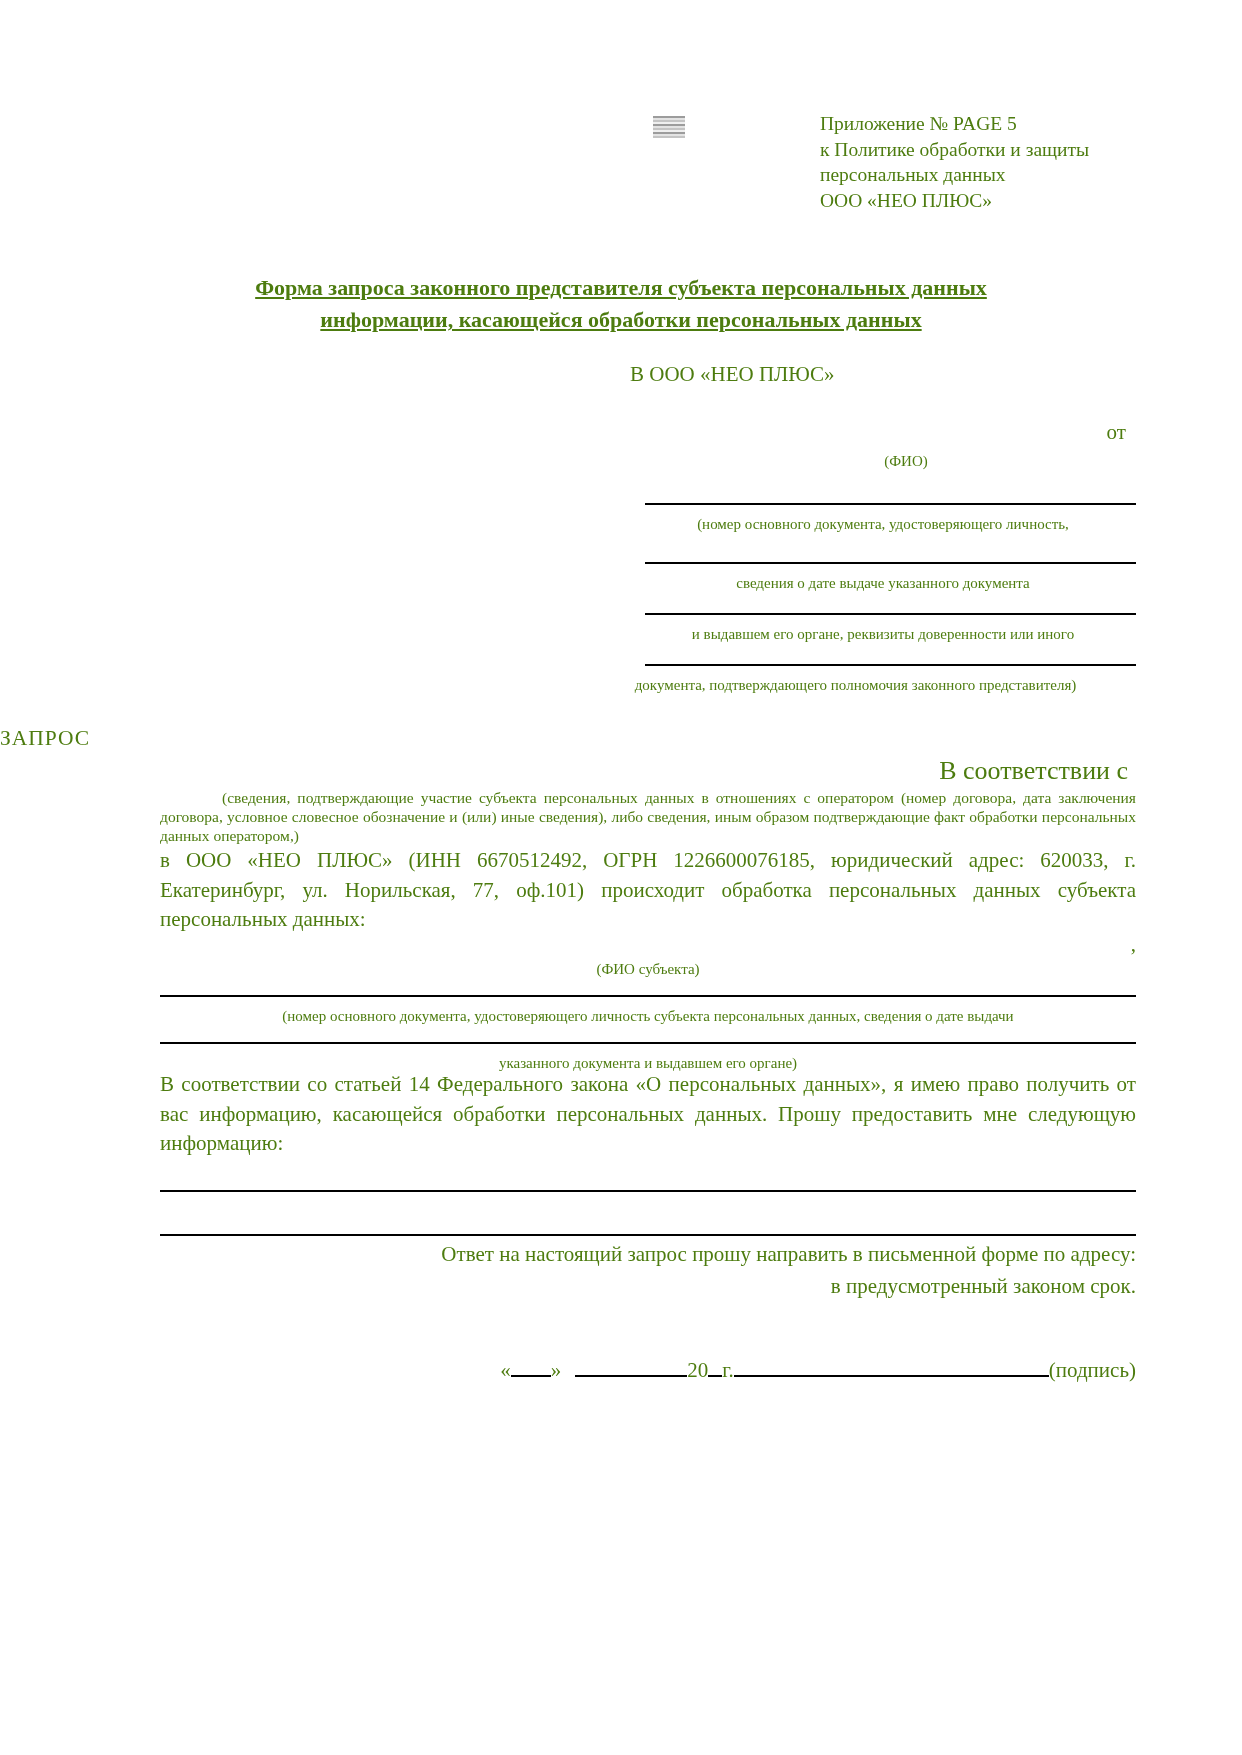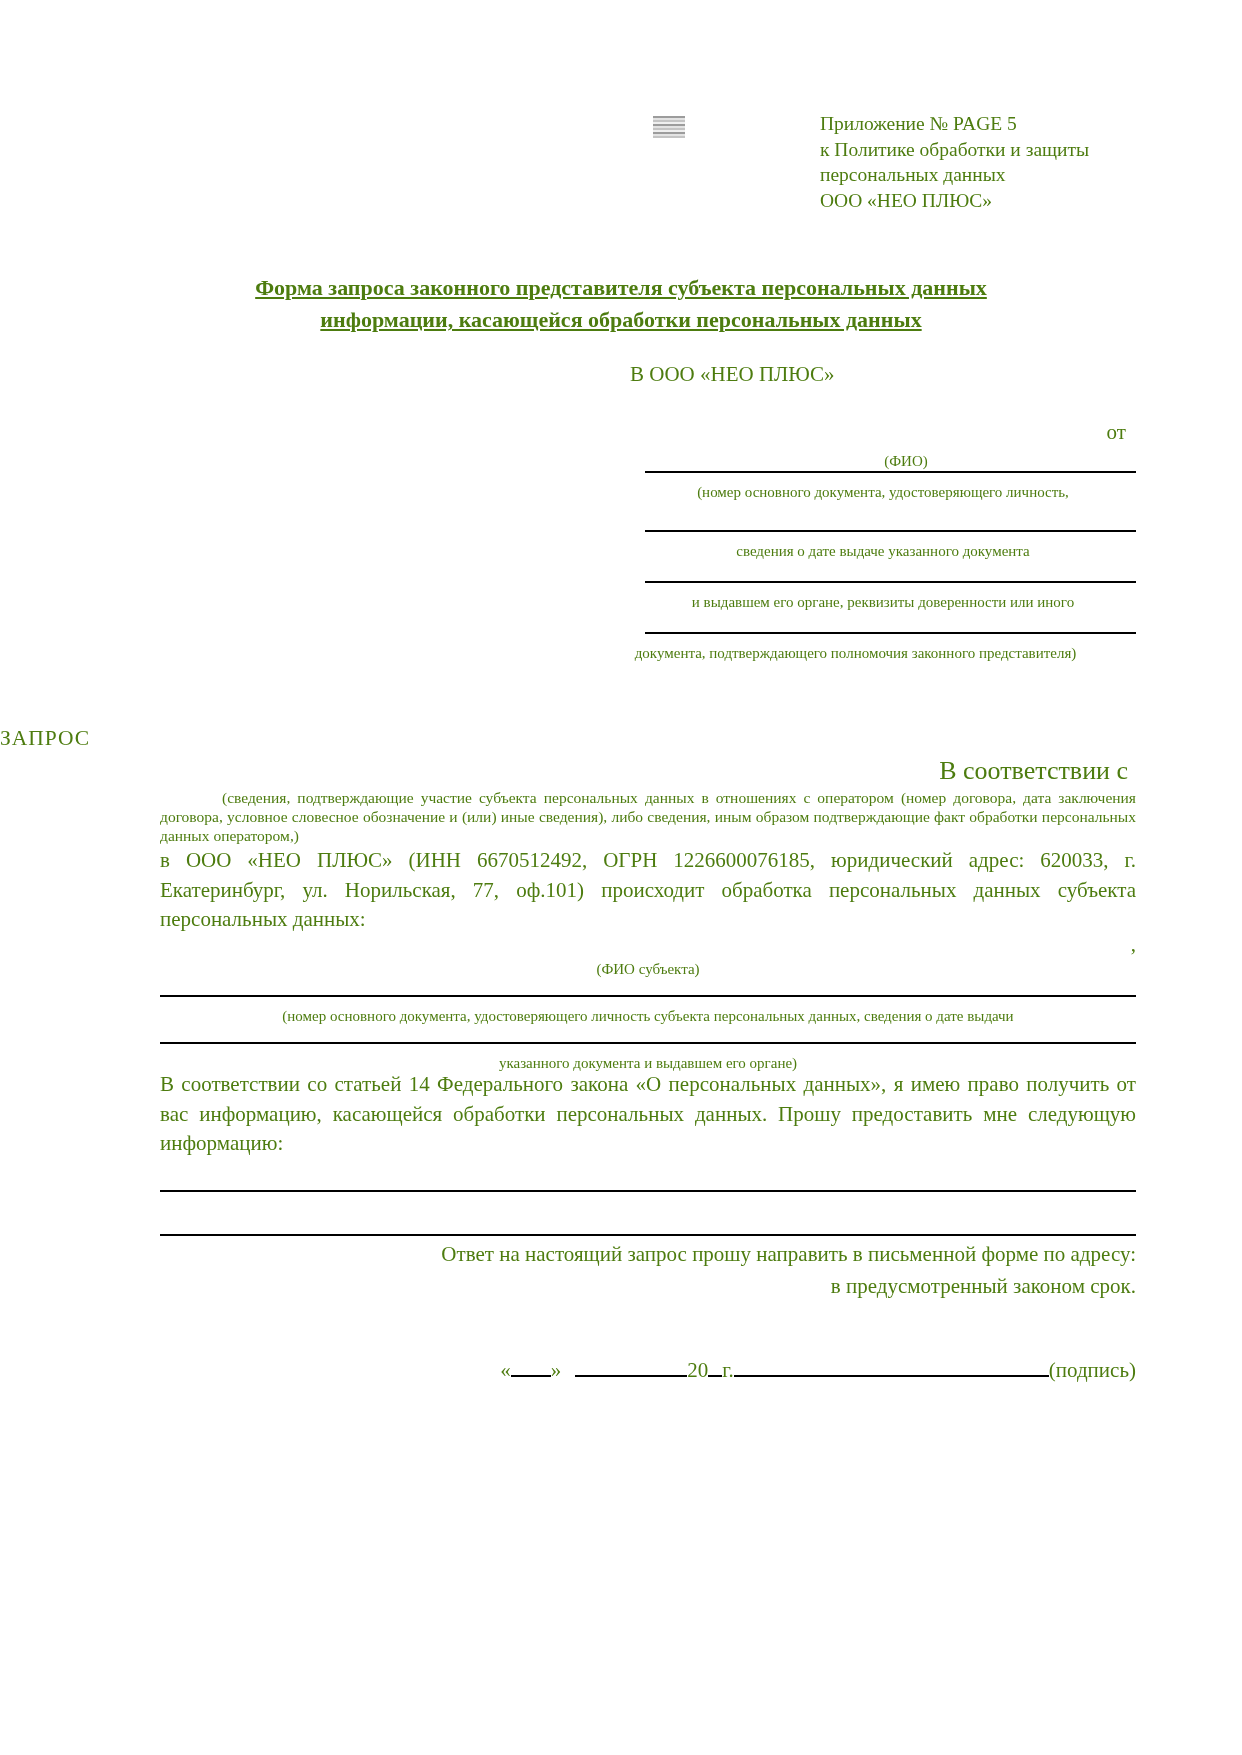--- a/index.html
+++ b/index.html
@@ -25,21 +25,21 @@
     text-align:center;font-weight:bold;font-size:22px;line-height:32px;text-decoration:underline;
   }
   .addr{position:absolute;left:630px;top:360px;width:506px;font-size:21px;line-height:28px;}
   .row{display:flex;align-items:flex-end;flex-direction:column;}
   .fill{flex:1;border-bottom:2px solid #000;height:4px;}
   .from-row{margin-top:30px;}
   .from-label{padding-right:10px;}
   .fcap{font-size:15px;line-height:19px;text-align:center;}
   .fcap.fio{margin-top:4px;margin-left:46px;}
   .fline{height:0;border-bottom:2px solid #000;margin-left:15px;}
-  .fg1{} .fg2{margin-top:28px;} .fg3{margin-top:20px;} .fg4{margin-top:20px;}
+  .fg1{margin-top:32px;} .fg2{margin-top:28px;} .fg3{margin-top:20px;} .fg4{margin-top:20px;}
   .fgroup .fcap{margin-top:10px;}
   .fcap.wide{margin-left:-55px;width:calc(100% + 55px);}
   .zapros{position:absolute;left:0;top:726px;width:1242px;font-size:21.5px;letter-spacing:1px;}
   .accord{position:absolute;left:160px;top:757px;width:976px;font-size:26px;line-height:28px;}
   .accord .label{padding-left:68px;padding-right:8px;white-space:nowrap;}
   .fineprint{
     position:absolute;left:160px;top:788px;width:976px;
     font-size:15.5px;line-height:19px;text-align:justify;text-indent:62px;
   }
   .para{font-size:21px;line-height:29.5px;text-align:justify;}

